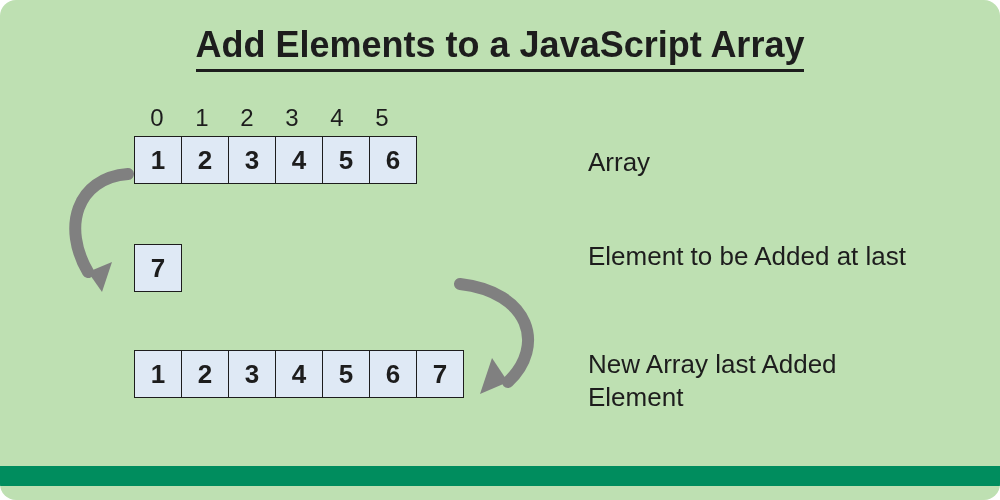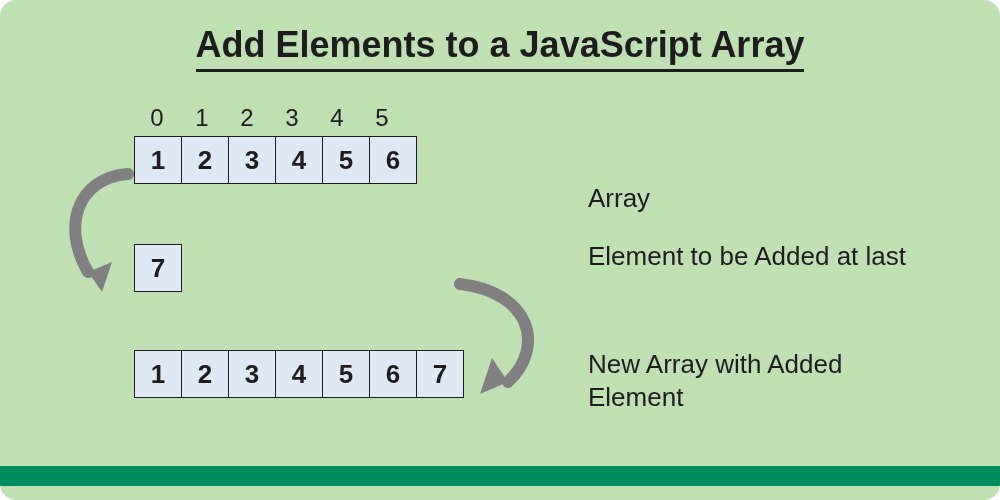--- a/index.html
+++ b/index.html
@@ -52,23 +52,23 @@
   <div class="row" style="left:134px;top:350px;">
     <div class="cell">1</div>
     <div class="cell">2</div>
     <div class="cell">3</div>
     <div class="cell">4</div>
     <div class="cell">5</div>
     <div class="cell">6</div>
     <div class="cell">7</div>
   </div>
 
-  <div class="label" style="left:588px;top:146px;margin-top:36px;">Array</div>
+  <div class="label" style="left:588px;top:146px;">Array</div>
   <div class="label" style="left:588px;top:240px;width:320px;">Element to be Added at last</div>
-  <div class="label" style="left:588px;top:348px;width:300px;">New Array with Added Element</div>
+  <div class="label" style="left:588px;top:348px;width:300px;">New Array last Added Element</div>
 
   <svg class="arrow" style="left:56px;top:168px;width:90px;height:135px;" viewBox="0 0 90 135">
     <path d="M72 6 C 20 10, 6 60, 32 104" fill="none" stroke="#808080" stroke-width="12" stroke-linecap="round"></path>
     <polygon points="32,104 56,94 46,124" fill="#808080"></polygon>
   </svg>
 
   <svg class="arrow" style="left:430px;top:276px;width:130px;height:130px;" viewBox="0 0 130 130">
     <path d="M30 8 C 100 16, 116 70, 78 106" fill="none" stroke="#808080" stroke-width="12" stroke-linecap="round"></path>
     <polygon points="78,106 62,82 50,118" fill="#808080"></polygon>
   </svg>

